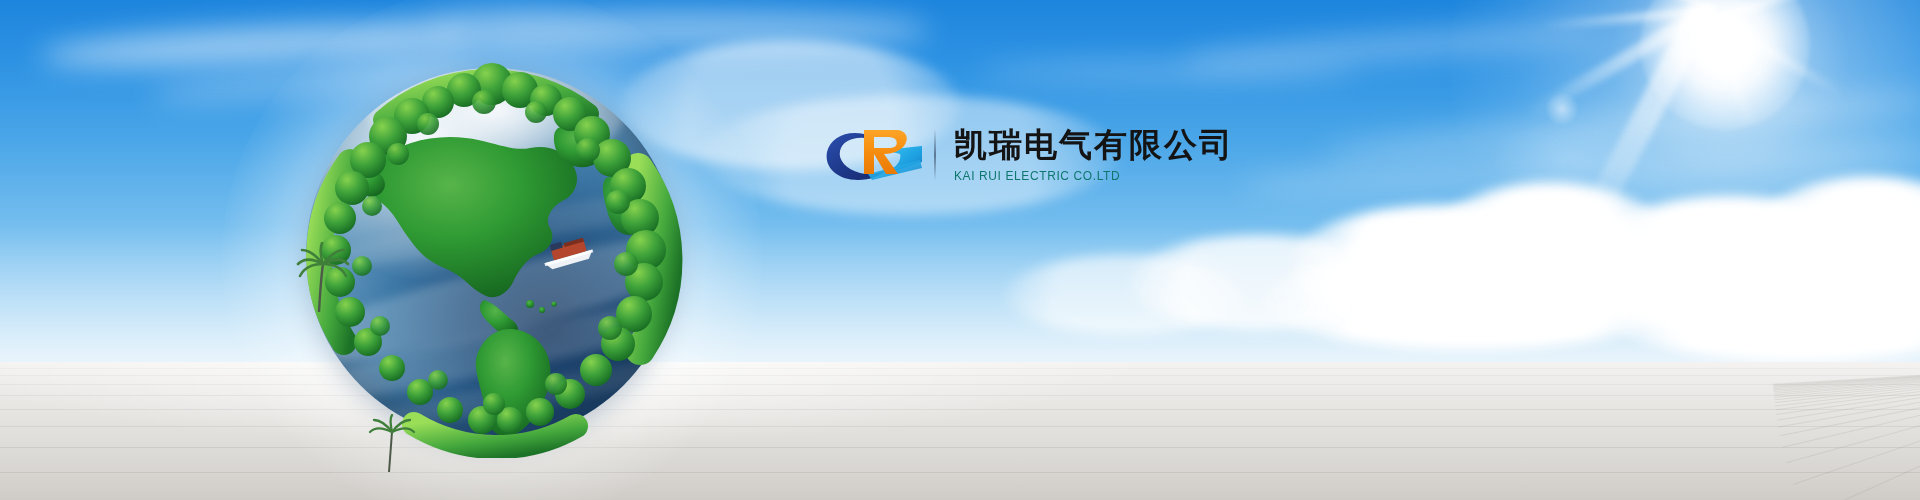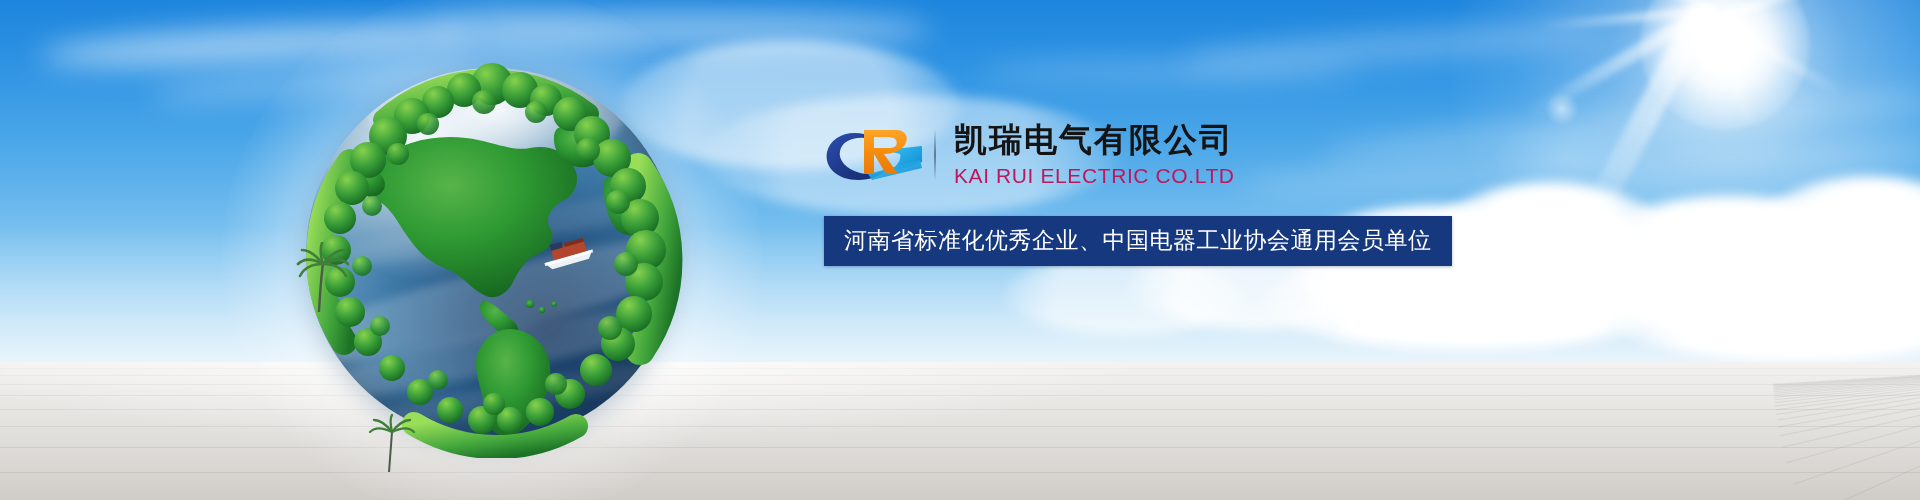--- a/index.html
+++ b/index.html
@@ -154,21 +154,21 @@
   .logo-mark svg{display:block;width:104px;height:62px;}
   .logo-divider{width:2px;height:52px;margin:0 18px 0 6px;
     background:linear-gradient(to bottom,rgba(90,110,130,0),rgba(70,90,115,.75),rgba(90,110,130,0));flex:0 0 auto;}
   .logo-text{display:flex;flex-direction:column;justify-content:center;}
   .company-cn{
     font-family:"DejaVu Sans","Liberation Sans",sans-serif;
     font-size:33px;font-weight:700;color:#141414;letter-spacing:2px;line-height:1.12;white-space:nowrap;
   }
   .company-en{
     font-family:"Liberation Sans","DejaVu Sans",sans-serif;
-    font-size:21px;font-weight:400;color:#be185d;letter-spacing:.6px;margin-top:5px;white-space:nowrap;
+    font-size:12px;font-weight:400;color:#0f766e;letter-spacing:.6px;margin-top:5px;white-space:nowrap;
   }
 
   .headline{
     margin-top:22px;
     font-family:"DejaVu Serif","Liberation Serif",serif;
     font-size:47px;font-weight:700;color:#1b3f86;
     letter-spacing:4px;white-space:nowrap;line-height:1.1;
     text-shadow:0 1px 2px rgba(255,255,255,.55);
   }
 
@@ -463,16 +463,15 @@
         </svg>
       </div>
       <div class="logo-divider"></div>
       <div class="logo-text">
         <div class="company-cn">凯瑞电气有限公司</div>
         <div class="company-en">KAI RUI ELECTRIC CO.LTD</div>
       </div>
     </div>
 
 
-    <div class="badge-bar">河南省标准化优秀企业、中国电器工业协会通用会员单位</div>
   </div>
 
 </div>
 
 </body></html>

